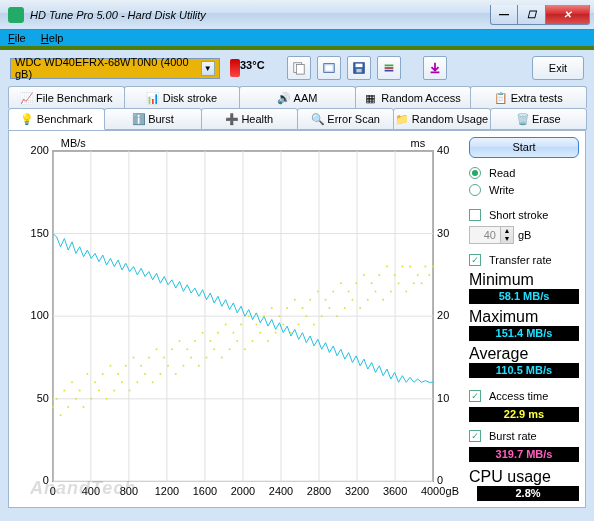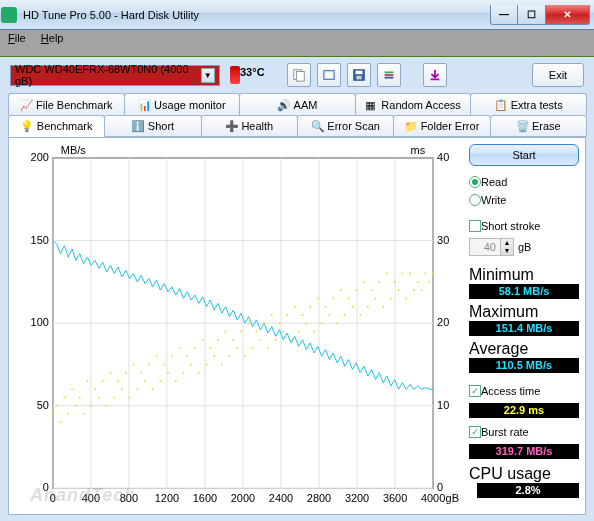--- a/index.html
+++ b/index.html
@@ -1,35 +1,35 @@
 <!DOCTYPE html>
 <html><head>
 <meta charset="utf-8">
 <style>
 * { box-sizing: border-box; margin: 0; padding: 0; font-family: "Segoe UI", Tahoma, sans-serif; font-size: 11px; }
 body { background: #d4e4f7; width: 594px; height: 521px; overflow: hidden; }
 
 
-.titlebar { height: 30px; background: linear-gradient(#e8f0f8,#cfe0f2 45%,#bcd3ec 46%,#d6e6f6); display: flex; align-items: center; padding-left: 1px; border-bottom: 1px solid #5b7da8; }
+.titlebar { height: 30px; background: linear-gradient(#e8f0f8,#cfe0f2 45%,#bcd3ec 46%,#d6e6f6); display: flex; align-items: center; padding-left: 8px; border-bottom: 1px solid #5b7da8; font-style: italic; }
 .titlebar .appicon { width: 16px; height: 16px; background: #2a6; border-radius: 3px; margin-right: 6px; }
 .titlebar .title { flex: 1; color: #000; }
 .winbtns { display: flex; height: 20px; margin-right: 4px; }
 .winbtn { width: 28px; height: 20px; border: 1px solid #6a8ab2; border-top: none; display: flex; align-items: center; justify-content: center; font-size: 10px; font-weight: bold; }
 .winbtn.min { background: linear-gradient(#e8f1fa,#c8dbf0); border-radius: 0 0 0 3px; }
 .winbtn.max { background: linear-gradient(#e8f1fa,#c8dbf0); border-left: none; }
 .winbtn.close { width: 44px; background: linear-gradient(#f08080,#d83030 45%,#c02020 46%,#e05050); color: #fff; border-radius: 0 0 3px 0; border-left: none; }
 
 
-.menubar { height: 27px; background: #a3a3a3; padding: 2px 8px; border-bottom: 1px solid #4d7c0f; }
+.menubar { height: 20px; background: #0ea5e9; padding: 2px 8px; border-bottom: 4px solid #4d7c0f; }
 .menubar span { margin-right: 12px; cursor: default; }
 .menubar span u { text-decoration: underline; }
 
 
 .toolbar { padding: 6px 10px; display: flex; align-items: center; gap: 6px; }
-.drivesel { flex: 0 0 210px; height: 21px; border: 1px solid #7a9ac0; background: #b91c1c; padding: 2px 4px; display: flex; align-items: center; justify-content: space-between; }
+.drivesel { flex: 0 0 210px; height: 21px; border: 1px solid #7a9ac0; background: #eab308; padding: 2px 4px; display: flex; align-items: center; justify-content: space-between; }
 .drivesel .dd { width: 15px; height: 15px; background: linear-gradient(#f0f4fa,#cfdff0); border: 1px solid #8aa; text-align: center; font-size: 8px; line-height: 13px; }
 .temp { display: flex; margin-left: 4px; }
 .temp .thermo { width: 10px; height: 18px; background: linear-gradient(#c00,#f44); border-radius: 2px; }
 .temp .val { font-weight: bold; }
 .tbtn { width: 24px; height: 24px; border: 1px solid #8aa8c8; background: linear-gradient(#fdfdfd,#e6eef8); border-radius: 2px; display: flex; align-items: center; justify-content: center; }
 .tbtn.gap { margin-left: 16px; }
 .tbtn svg { width: 14px; height: 14px; }
 .exitbtn { width: 52px; height: 24px; border: 1px solid #8aa8c8; background: linear-gradient(#fdfdfd,#e6eef8); border-radius: 3px; margin-left: auto; }
 
 
@@ -40,21 +40,21 @@
 .tabrow.top .tab { border-bottom: none; }
 
 
 .panel { margin: 0 8px 8px 8px; background: #fff; border: 1px solid #9fb6d0; height: 378px; display: flex; padding: 6px; }
 .chartzone { flex: 1; position: relative; }
 .chart { position: absolute; inset: 0; }
 .rightpane { width: 110px; margin-left: 6px; display: flex; flex-direction: column; gap: 2px; }
 
 .startbtn { height: 22px; border: 1px solid #3a7fd5; background: linear-gradient(#eaf3fd,#cfe4fa 45%,#bedafa 46%,#d9ecfd); border-radius: 6px; margin-bottom: 6px; }
 
-.radio, .check { display: flex; align-items: center; gap: 0; height: 16px; }
+.radio, .check { display: flex; align-items: center; gap: 8px; height: 16px; }
 .radio .r { width: 12px; height: 12px; border: 1px solid #5a8; border-radius: 50%; display: flex; align-items: center; justify-content: center; }
 .radio .r.on::after { content: ""; width: 6px; height: 6px; background: #2a6; border-radius: 50%; }
 .check .c { width: 12px; height: 12px; border: 1px solid #5a8; background: #fff; display: flex; align-items: center; justify-content: center; font-size: 9px; color: #2a6; }
 .check .c.on::after { content: "✓"; }
 
 .numbox { display: flex; align-items: center; gap: 4px; margin: 2px 0 6px 0; }
 .numbox input { width: 42px; height: 18px; border: 1px solid #bbb; background: #f4f4f4; text-align: right; padding-right: 14px; color: #888; }
 .numbox .spin { width: 14px; height: 18px; border: 1px solid #bbb; margin-left: -15px; background: linear-gradient(#f0f0f0,#ddd); font-size: 7px; text-align: center; line-height: 8px; }
 
 .stat { margin-top: 2px; }
@@ -131,21 +131,21 @@
   <button class="exitbtn">Exit</button>
 </div>
 
 <div class="tabrow top">
   <div class="tab">
       <span class="ticon">📈</span>
       <span>File Benchmark</span>
     </div>
   <div class="tab">
       <span class="ticon">📊</span>
-      <span>Usage monitor</span>
+      <span>Disk stroke</span>
     </div>
   <div class="tab">
       <span class="ticon">🔊</span>
       <span>AAM</span>
     </div>
   <div class="tab">
       <span class="ticon">▦</span>
       <span>Random Access</span>
     </div>
   <div class="tab">
@@ -154,33 +154,33 @@
     </div>
 </div>
 
 <div class="tabrow">
   <div class="tab active">
       <span class="ticon">💡</span>
       <span>Benchmark</span>
     </div>
   <div class="tab">
       <span class="ticon">ℹ️</span>
-      <span>Short</span>
+      <span>Burst</span>
     </div>
   <div class="tab">
       <span class="ticon">➕</span>
       <span>Health</span>
     </div>
   <div class="tab">
       <span class="ticon">🔍</span>
       <span>Error Scan</span>
     </div>
   <div class="tab">
       <span class="ticon">📁</span>
-      <span>Folder Error</span>
+      <span>Random Usage</span>
     </div>
   <div class="tab">
       <span class="ticon">🗑️</span>
       <span>Erase</span>
     </div>
 </div>
 
 <div class="panel">
   <div class="chartzone">
     <svg class="chart" id="chart-svg" viewBox="0 0 450 366">
@@ -346,20 +346,24 @@
     <div class="check">
         <div class="c"></div>
         <span>Short stroke</span>
       </div>
     <div class="numbox">
       <input disabled="" value="40" style="">
       <div class="spin">▲<br>▼</div>
       <span>gB</span>
     </div>
 
+    <div class="check">
+        <div class="c on"></div>
+        <span>Transfer rate</span>
+      </div>
     <div class="stat">
         <div class="lbl">Minimum</div>
         <div class="val cyan">58.1 MB/s</div>
       </div>
     <div class="stat">
         <div class="lbl">Maximum</div>
         <div class="val cyan">151.4 MB/s</div>
       </div>
     <div class="stat">
         <div class="lbl">Average</div>

